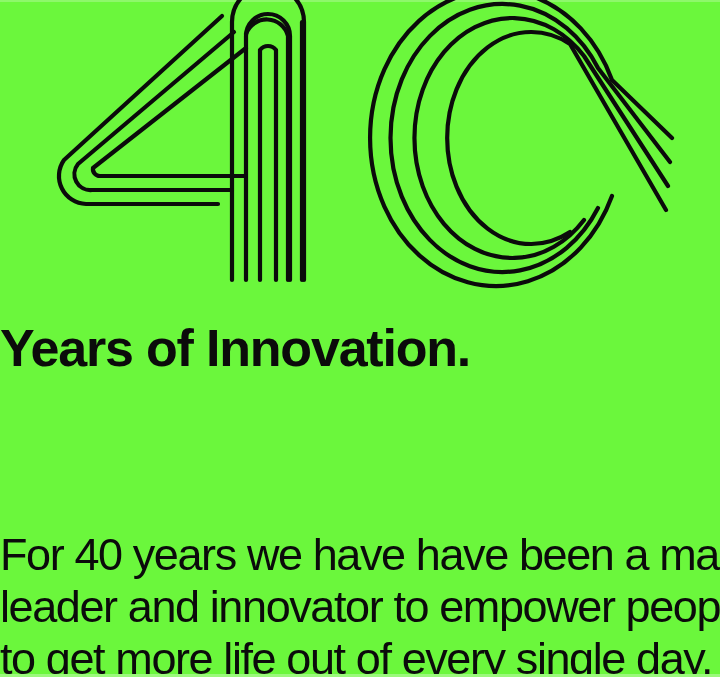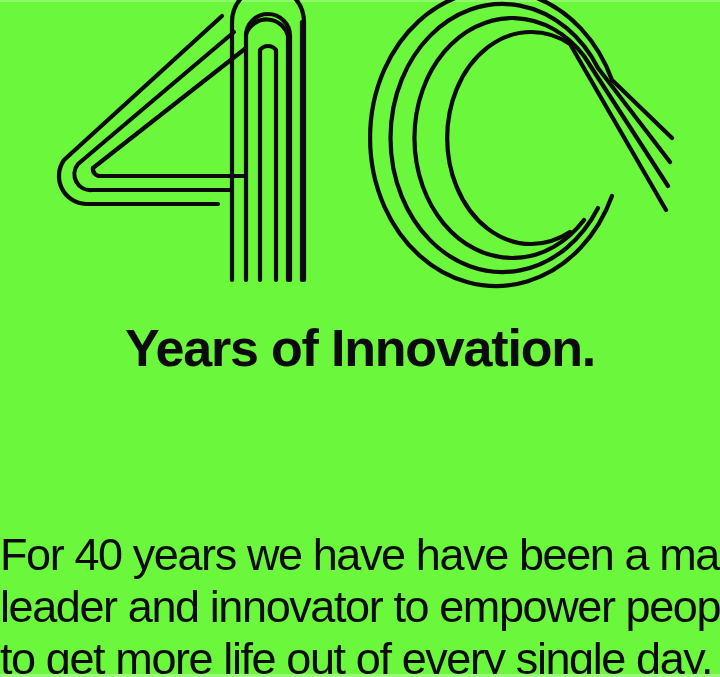--- a/index.html
+++ b/index.html
@@ -44,21 +44,20 @@
     display: block;
     width: 720px;
     height: 310px;
   }
 
   #headline {
     position: absolute;
     left: 0;
     top: 318px;
     width: 720px;
-    text-align: center;
     color: #0B0B0B;
     font-family: "Liberation Sans", sans-serif;
     font-weight: 700;
     font-size: 52px;
     line-height: 60px;
     letter-spacing: -1.2px;
     white-space: nowrap;
   }
 
   #body-copy {

